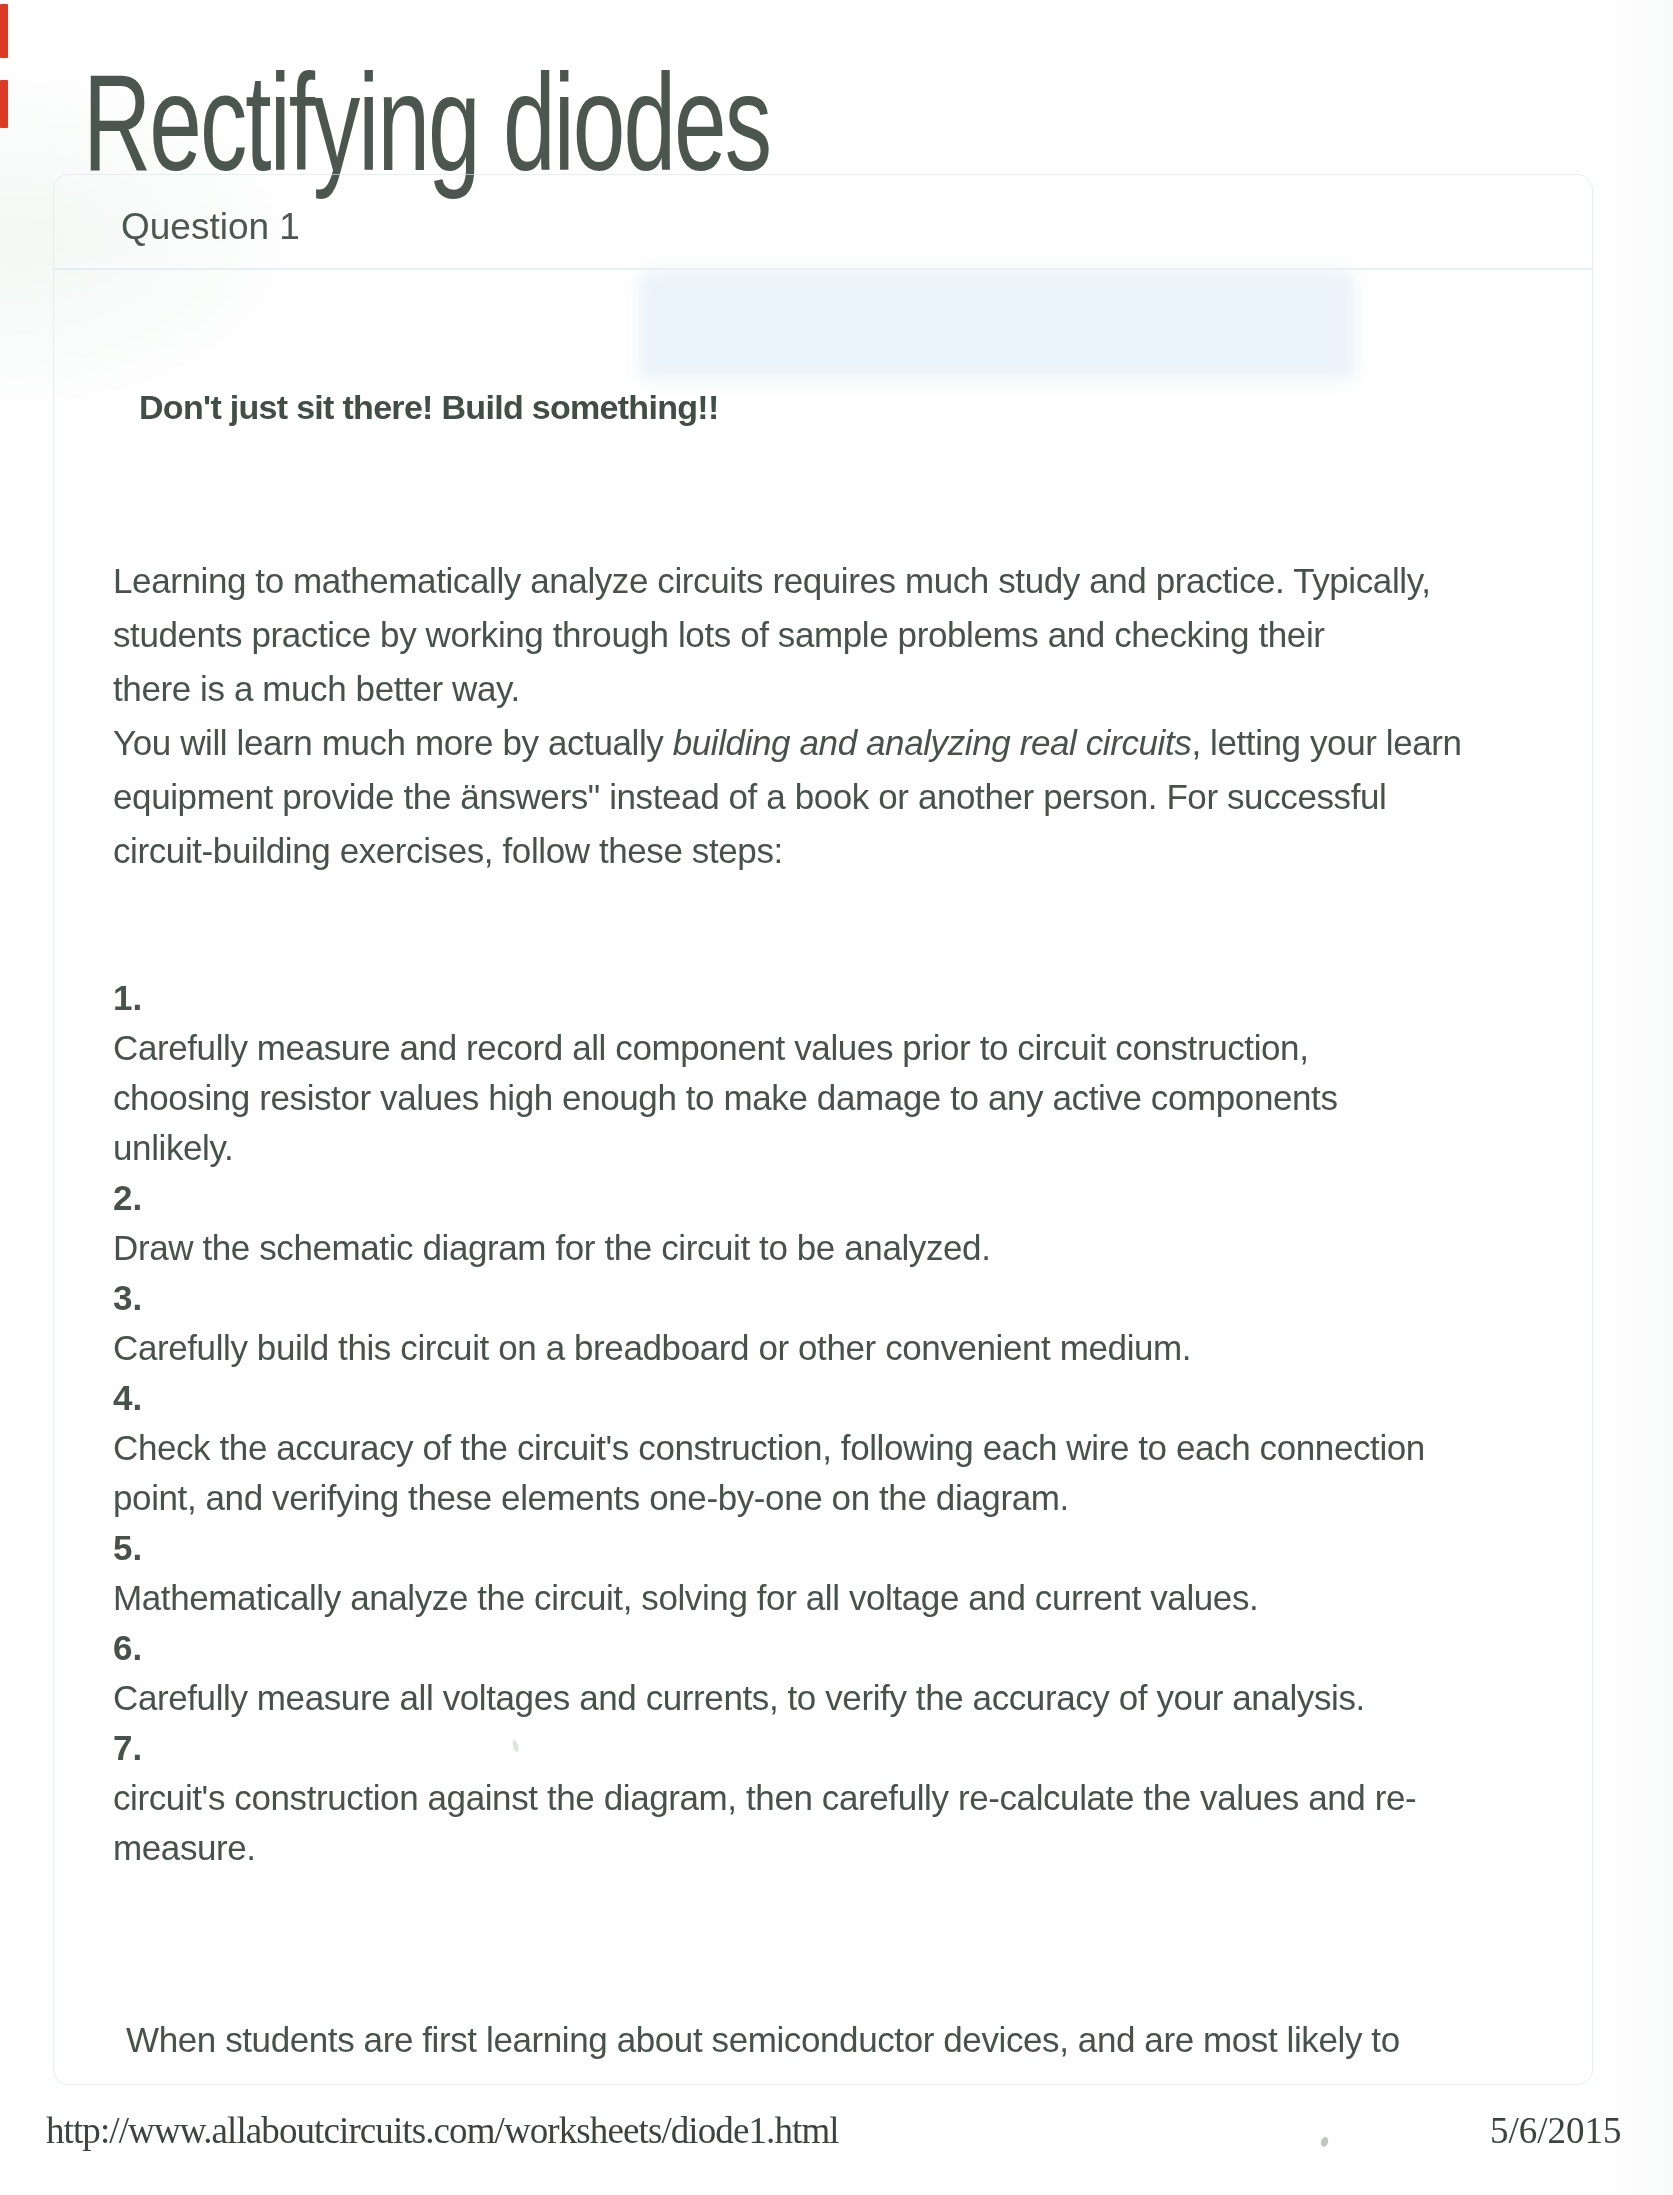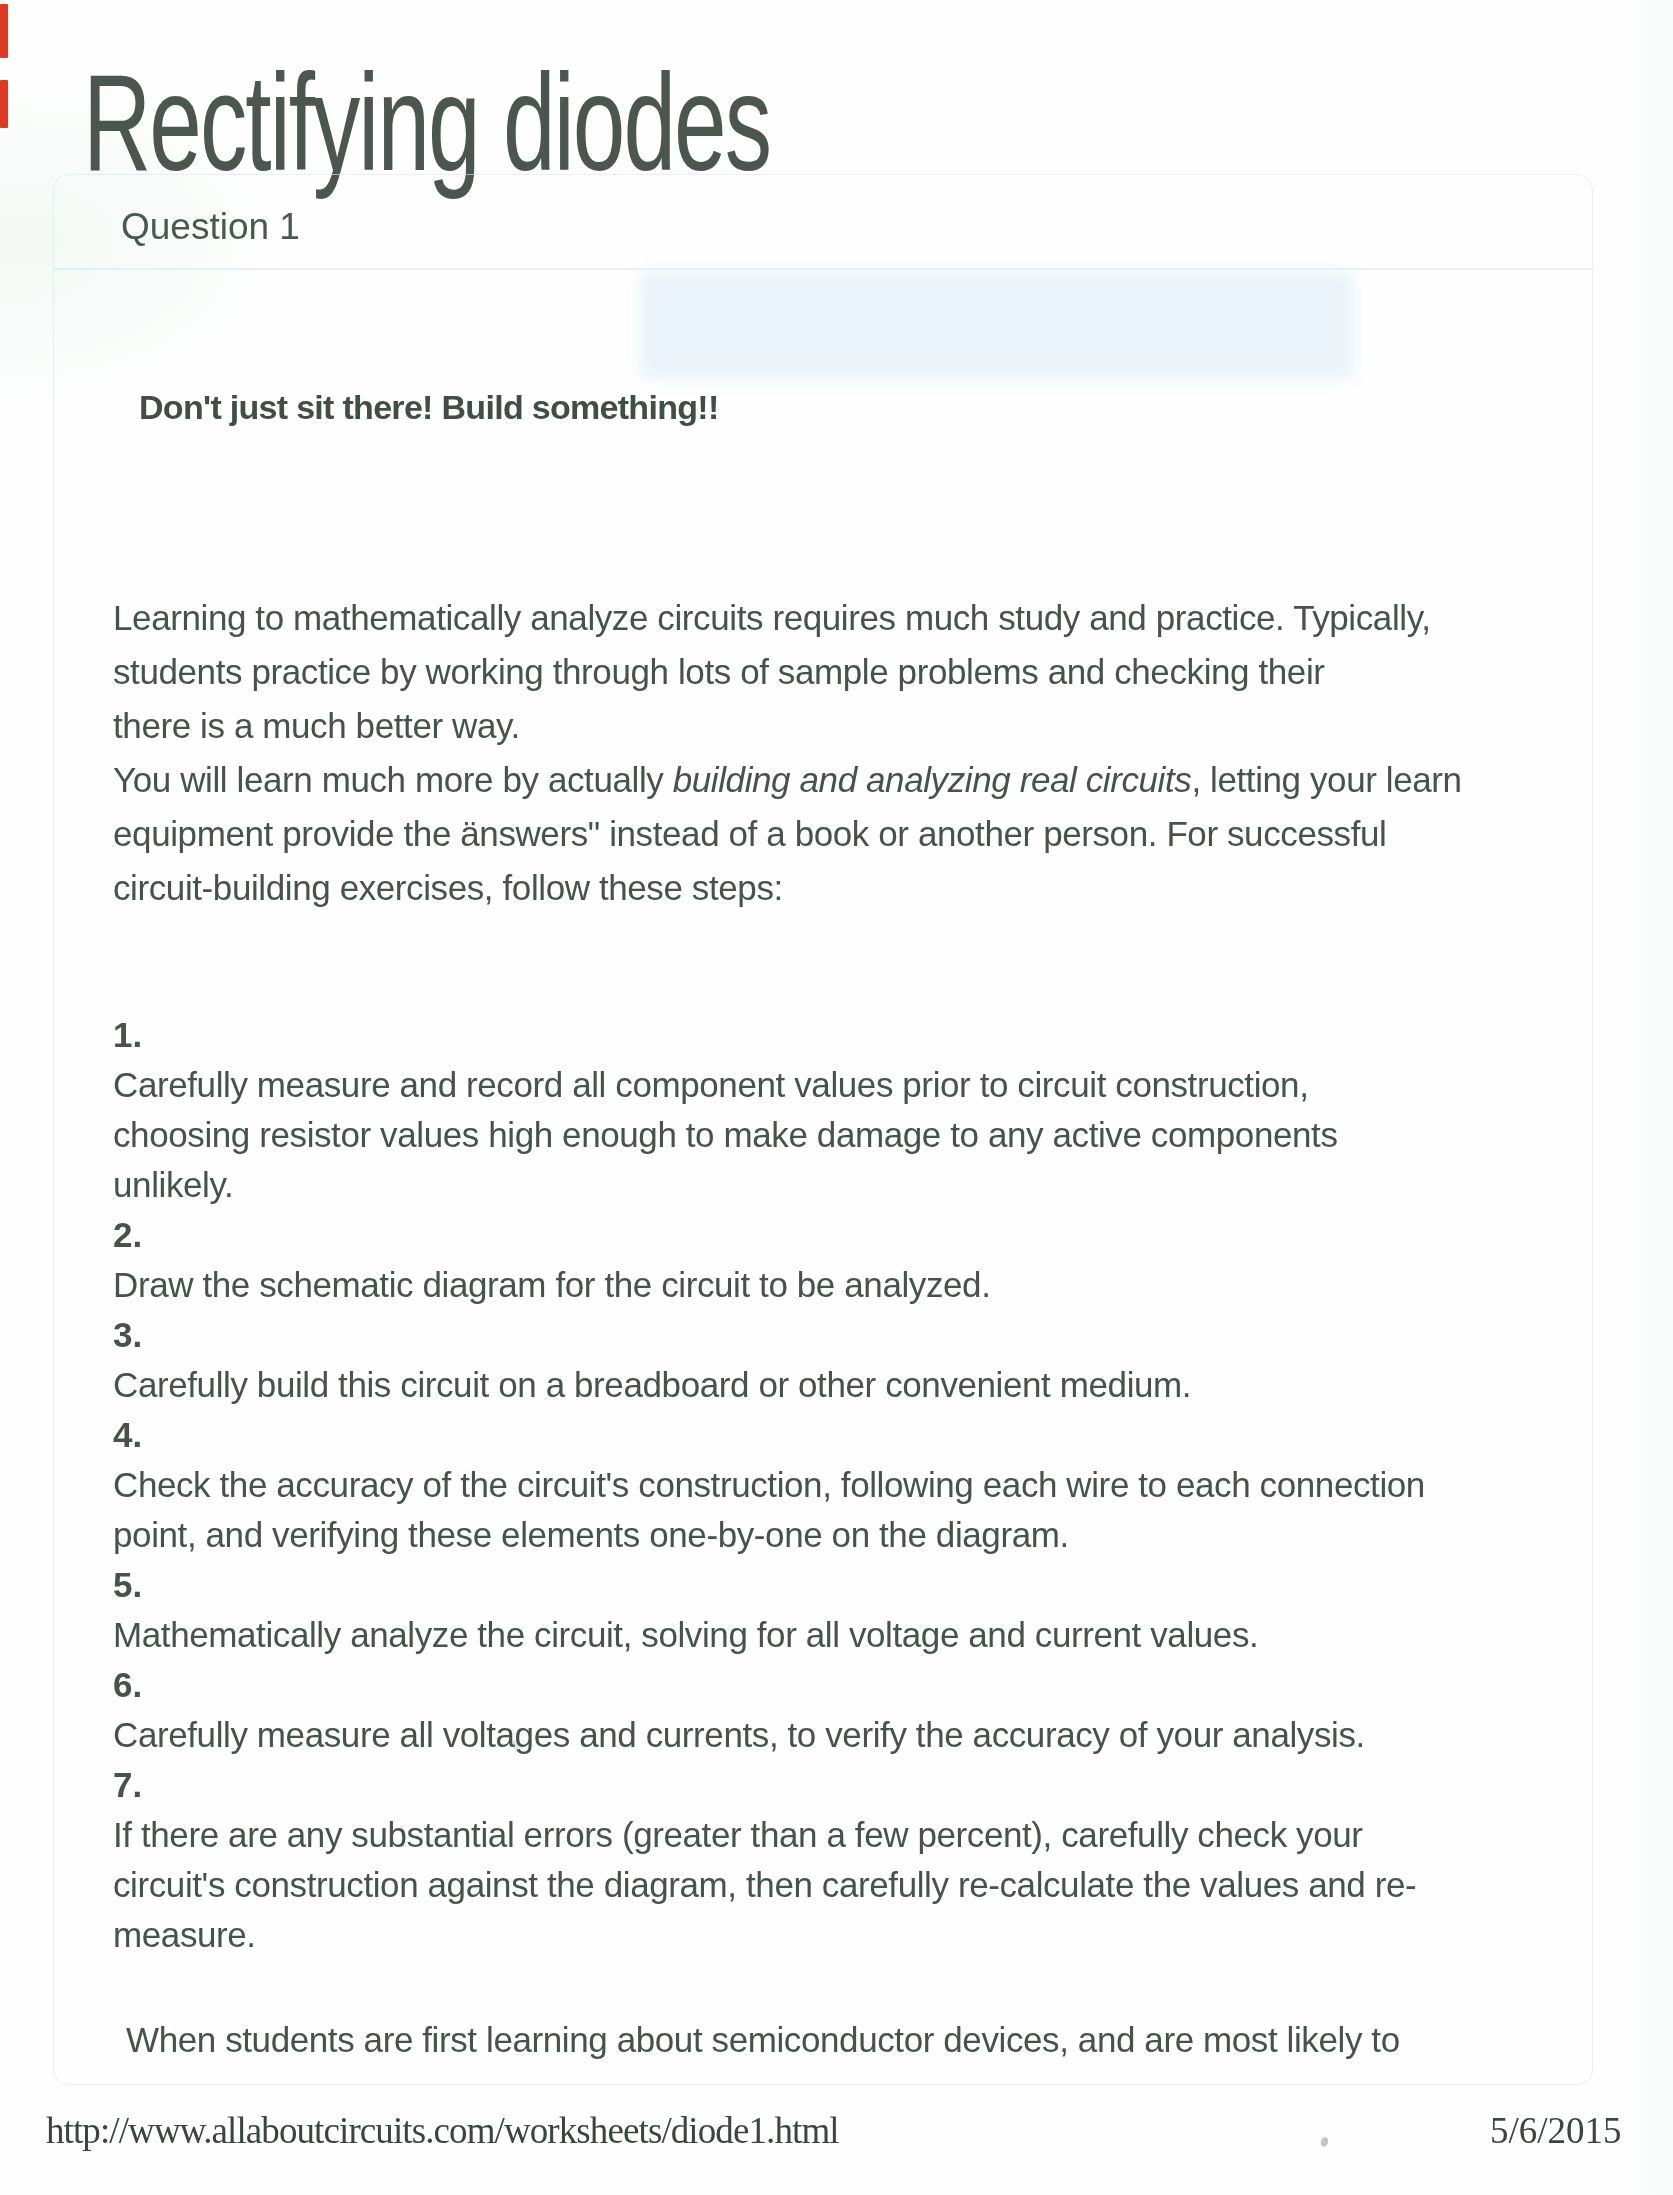--- a/index.html
+++ b/index.html
@@ -38,21 +38,21 @@
     letter-spacing:0;white-space:nowrap;
   }
   .smudge{
     position:absolute;left:640px;top:271px;width:714px;height:109px;
     background:#e9f2f9;border-radius:11px;filter:blur(6.5px);opacity:.9;
   }
   .callout{
     position:absolute;left:139px;top:388px;
     font-size:34px;font-weight:700;letter-spacing:-0.7px;color:#414d47;white-space:nowrap;
   }
-  .body-block{position:absolute;left:113px;white-space:nowrap;margin-top:37px;}
+  .body-block{position:absolute;left:113px;white-space:nowrap;}
   .paras{top:554px;line-height:54px;font-size:35px;letter-spacing:-0.4px;}
   .steps{top:973px;line-height:50px;font-size:35px;letter-spacing:-0.4px;}
   .line{white-space:nowrap;}
   .step-num{font-weight:700;letter-spacing:0;}
   .em{font-style:italic;}
   .closing{
     position:absolute;left:126px;top:2020px;font-size:35px;letter-spacing:-0.4px;
     color:#47524c;white-space:nowrap;
   }
   .footer-url{
@@ -105,21 +105,20 @@
       <div class="line step-num">3.</div>
       <div class="line">Carefully build this circuit on a breadboard or other convenient medium.</div>
       <div class="line step-num">4.</div>
       <div class="line">Check the accuracy of the circuit's construction, following each wire to each connection</div>
       <div class="line">point, and verifying these elements one-by-one on the diagram.</div>
       <div class="line step-num">5.</div>
       <div class="line">Mathematically analyze the circuit, solving for all voltage and current values.</div>
       <div class="line step-num">6.</div>
       <div class="line">Carefully measure all voltages and currents, to verify the accuracy of your analysis.</div>
       <div class="line step-num">7.</div>
-      <div class="line">If there are any substantial errors (greater than a few percent), carefully check your</div>
       <div class="line">circuit's construction against the diagram, then carefully re-calculate the values and re-</div>
       <div class="line">measure.</div>
     </div>
 
   <div class="closing">When students are first learning about semiconductor devices, and are most likely to</div>
 
   <div class="footer-url">http://www.allaboutcircuits.com/worksheets/diode1.html</div>
   <div class="footer-date">5/6/2015</div>
 
   <div class="speck speck1"></div>

